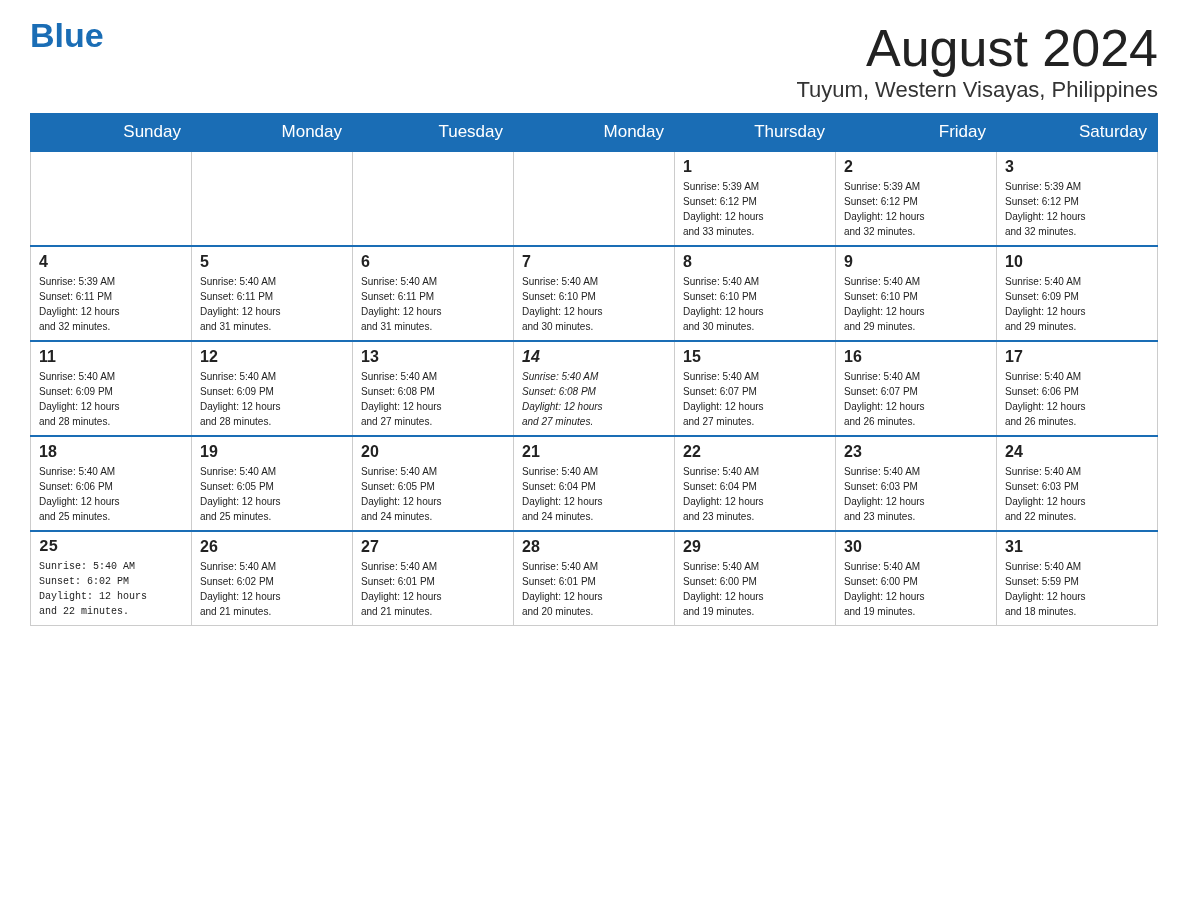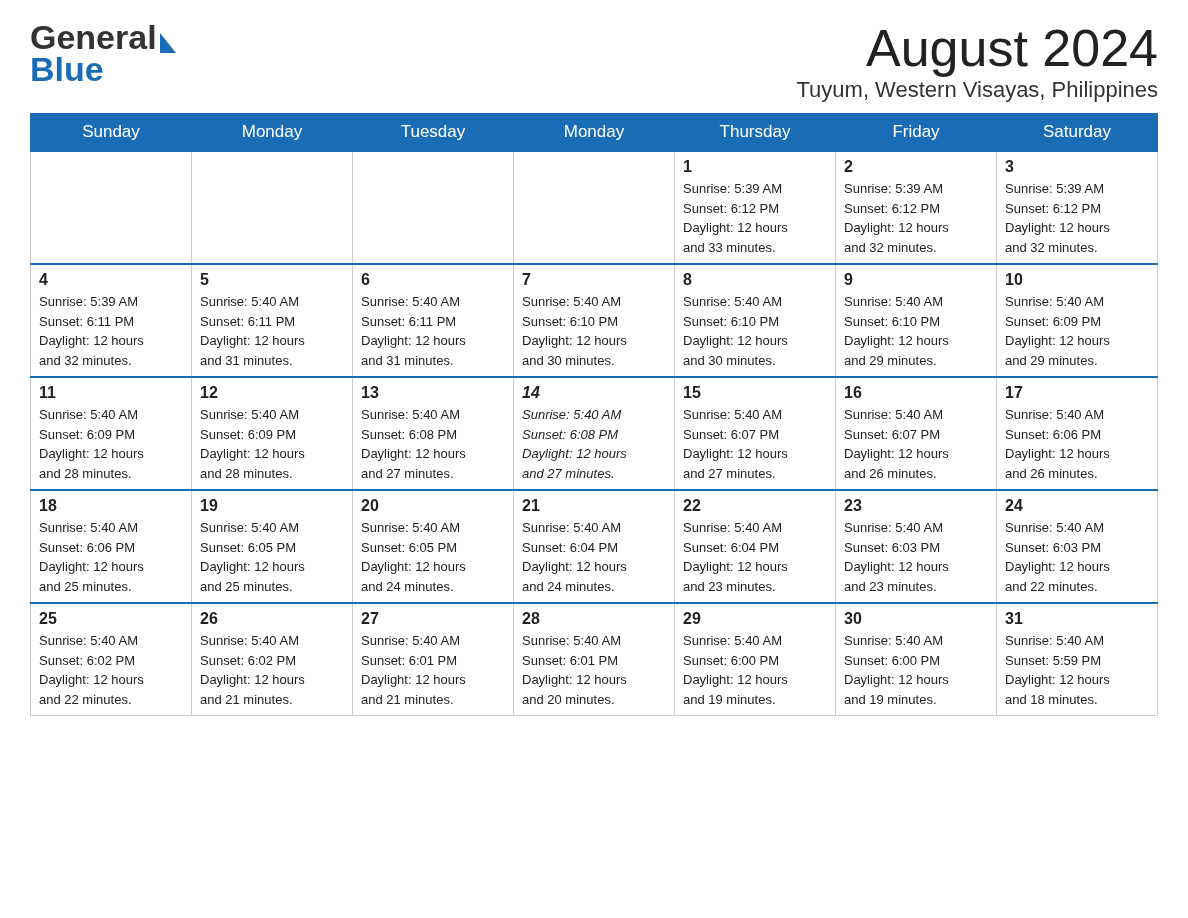--- a/index.html
+++ b/index.html
@@ -39,21 +39,21 @@
       width: 100%;
       border-collapse: collapse;
       border: 1px solid #aaa;
     }
     .calendar th {
       background-color: #1a6db5;
       color: #fff;
       font-size: 17px;
       font-weight: normal;
       padding: 8px 10px;
-      text-align: center;
+      text-align: right;
       border: 1px solid #1a6db5;
     }
     .calendar td {
       vertical-align: top;
       border: 1px solid #ccc;
       padding: 6px 8px;
       width: calc(100% / 7);
       min-height: 110px;
       font-size: 13px;
       color: #222;
@@ -63,36 +63,32 @@
     }
     .day-number {
       font-size: 16px;
       font-weight: bold;
       color: #222;
       display: block;
       margin-bottom: 3px;
     }
     .day-info {
       color: #222;
-      font-size: 13px;
+      font-size: 10px;
       line-height: 1.5;
     }
     .empty-cell {
       background: #fff;
     }
   </style>
 </head>
 <body>
 
 <div class="header">
   <div class="logo">
-    <div style="display:flex; align-items:center; line-height:1;">
-      <span style="font-size:34px; font-weight:bold; color:#333;">General</span>
-        <span style="display:inline-block; width:0; height:0; border-top: 20px solid transparent; border-bottom: 0px solid transparent; border-left: 16px solid #1a6db5; margin-left:3px; position:relative; top:6px;"></span>
-    </div>
     <div style="font-size:34px; font-weight:bold; color:#1a6db5; margin-top:-4px;">Blue</div>
   </div>
   <div class="title-block">
     <div class="month-title">August 2024</div>
     <div class="location-title">Tuyum, Western Visayas, Philippines</div>
   </div>
 </div>
 
 <table class="calendar">
   <thead>
@@ -281,21 +277,21 @@
         </td>
         <td style="border-top: 2px solid rgb(26, 109, 181);">
           <span class="day-number">24</span>
           <div class="day-info" style="white-space: pre-line;">Sunrise: 5:40 AM
 Sunset: 6:03 PM
 Daylight: 12 hours
 and 22 minutes.</div>
         </td>
       </tr>
       <tr>
-        <td style="border-top: 2px solid rgb(26, 109, 181);">
+        <td style="border-top: 2px solid rgb(26, 109, 181); font-family: Liberation Mono, monospace;">
           <span class="day-number">25</span>
           <div class="day-info" style="white-space: pre-line;">Sunrise: 5:40 AM
 Sunset: 6:02 PM
 Daylight: 12 hours
 and 22 minutes.</div>
         </td>
         <td style="border-top: 2px solid rgb(26, 109, 181);">
           <span class="day-number">26</span>
           <div class="day-info" style="white-space: pre-line;">Sunrise: 5:40 AM
 Sunset: 6:02 PM

